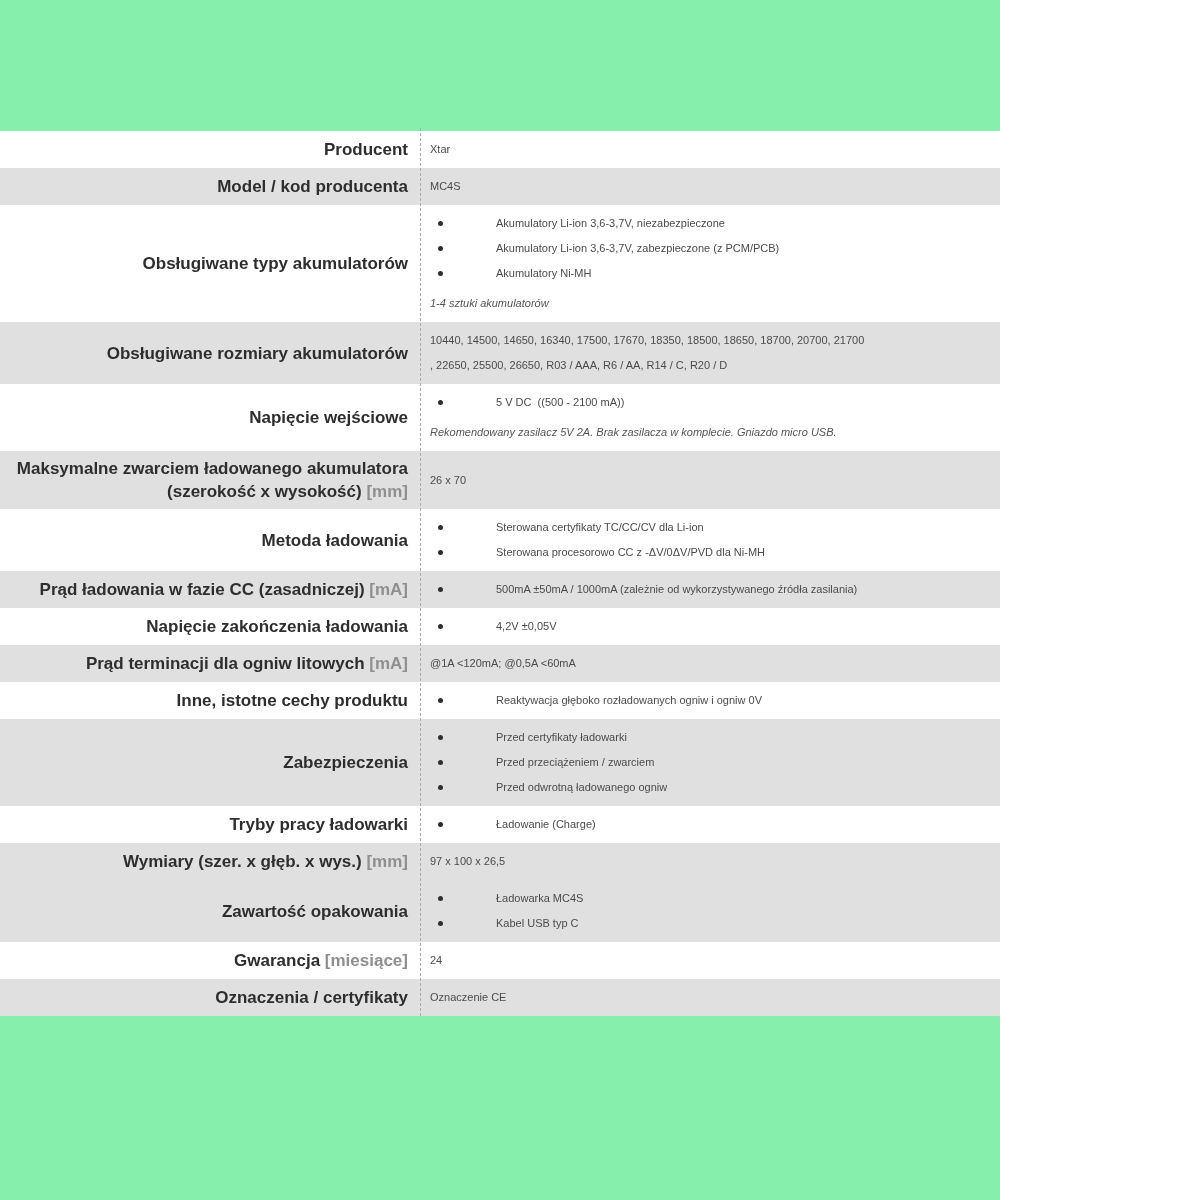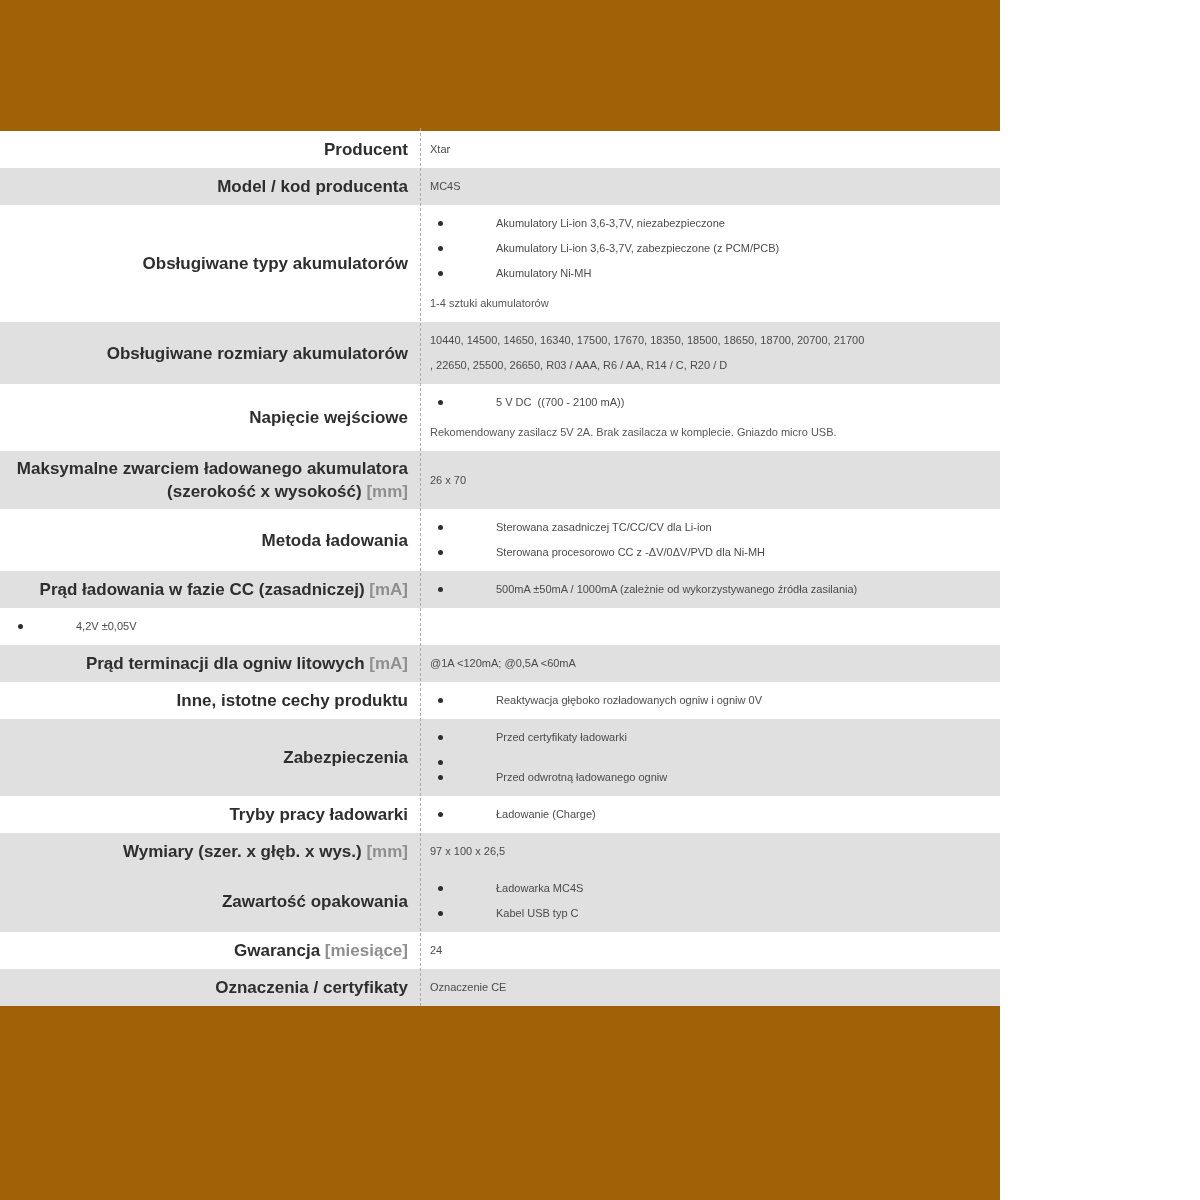--- a/index.html
+++ b/index.html
@@ -1,20 +1,20 @@
 <!DOCTYPE html>
 <html><head>
 <meta charset="utf-8">
 <style>
   html, body { margin: 0; padding: 0; background: #ffffff; }
   .page {
     position: relative;
     width: 1000px;
     height: 1200px;
-    background: #a16207;
+    background: #86efac;
     overflow: hidden;
     font-family: "Liberation Sans", sans-serif;
   }
   .spec-table {
     position: absolute;
     top: 131px;
     left: 0;
     width: 1200px;
   }
   .divider {
@@ -66,20 +66,21 @@
     border-radius: 50%;
     background: #2e2e2e;
     margin: 10px 11px 0 8px;
   }
   .bullet-text { white-space: pre-wrap; }
   .value-line { white-space: pre-wrap; }
   .value-note {
     color: #565656;
     margin-top: 5px;
     white-space: pre-wrap;
+    font-style: italic;
   }
 </style>
 </head>
 <body>
 
 <div class="page">
   <div class="spec-table" id="spec-table">
     <div class="divider"></div>
   <div class="row">
         <div class="label-cell"><span class="label-main">Producent</span></div>
@@ -119,59 +120,60 @@
           <div class="value-line">10440, 14500, 14650, 16340, 17500, 17670, 18350, 18500, 18650, 18700, 20700, 21700</div>
           <div class="value-line">, 22650, 25500, 26650, R03 / AAA, R6 / AA, R14 / C, R20 / D</div>
         </div>
       </div>
       <div class="row">
         <div class="label-cell"><span class="label-main">Napięcie wejściowe</span></div>
         <div class="value-cell">
           <ul class="bullets">
             <li>
               <span class="bullet-dot"></span>
-              <span class="bullet-text">5 V DC  ((700 - 2100 mA))</span>
+              <span class="bullet-text">5 V DC  ((500 - 2100 mA))</span>
             </li>
           </ul>
           <div class="value-note">Rekomendowany zasilacz 5V 2A. Brak zasilacza w komplecie. Gniazdo micro USB.</div>
         </div>
       </div>
       <div class="row alt">
         <div class="label-cell"><span class="label-main">Maksymalne zwarciem ładowanego akumulatora (szerokość x wysokość)</span> <span class="label-unit">[mm]</span></div>
         <div class="value-cell">
           <div class="value-line">26 x 70</div>
         </div>
       </div>
       <div class="row">
         <div class="label-cell"><span class="label-main">Metoda ładowania</span></div>
         <div class="value-cell">
           <ul class="bullets">
             <li>
               <span class="bullet-dot"></span>
-              <span class="bullet-text">Sterowana zasadniczej TC/CC/CV dla Li-ion</span>
+              <span class="bullet-text">Sterowana certyfikaty TC/CC/CV dla Li-ion</span>
             </li>
             <li>
               <span class="bullet-dot"></span>
               <span class="bullet-text">Sterowana procesorowo CC z -ΔV/0ΔV/PVD dla Ni-MH</span>
             </li>
           </ul>
         </div>
       </div>
       <div class="row alt">
         <div class="label-cell"><span class="label-main">Prąd ładowania w fazie CC (zasadniczej)</span> <span class="label-unit">[mA]</span></div>
         <div class="value-cell">
           <ul class="bullets">
             <li>
               <span class="bullet-dot"></span>
               <span class="bullet-text">500mA ±50mA / 1000mA (zależnie od wykorzystywanego źródła zasilania)</span>
             </li>
           </ul>
         </div>
       </div>
       <div class="row">
+        <div class="label-cell"><span class="label-main">Napięcie zakończenia ładowania</span></div>
         <div class="value-cell">
           <ul class="bullets">
             <li>
               <span class="bullet-dot"></span>
               <span class="bullet-text">4,2V ±0,05V</span>
             </li>
           </ul>
         </div>
       </div>
       <div class="row alt">
@@ -194,20 +196,21 @@
       <div class="row alt">
         <div class="label-cell"><span class="label-main">Zabezpieczenia</span></div>
         <div class="value-cell">
           <ul class="bullets">
             <li>
               <span class="bullet-dot"></span>
               <span class="bullet-text">Przed certyfikaty ładowarki</span>
             </li>
             <li>
               <span class="bullet-dot"></span>
+              <span class="bullet-text">Przed przeciążeniem / zwarciem</span>
             </li>
             <li>
               <span class="bullet-dot"></span>
               <span class="bullet-text">Przed odwrotną ładowanego ogniw</span>
             </li>
           </ul>
         </div>
       </div>
       <div class="row">
         <div class="label-cell"><span class="label-main">Tryby pracy ładowarki</span></div>

